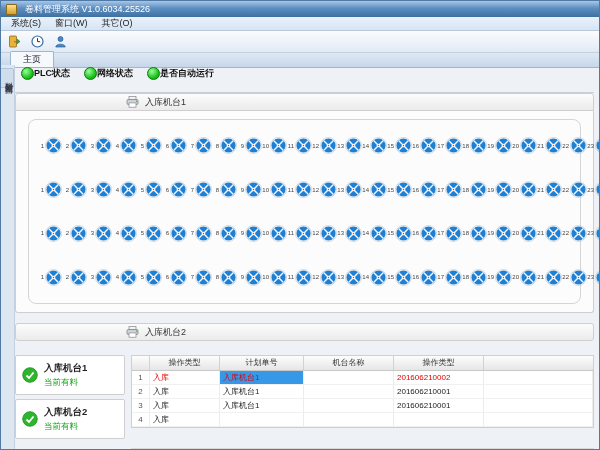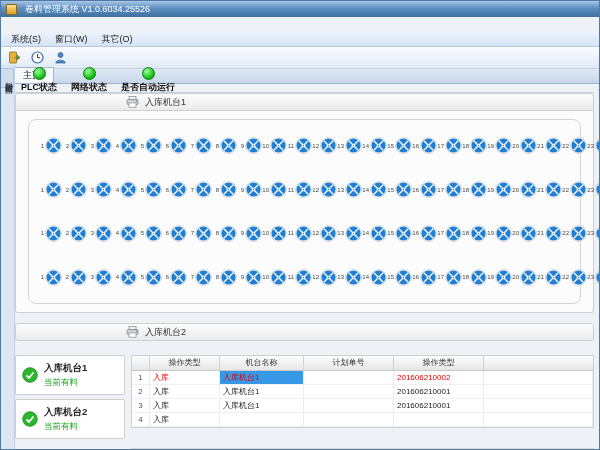--- a/index.html
+++ b/index.html
@@ -4,41 +4,41 @@
 <style>
   html,body{margin:0;padding:0;background:#fff;}
   .window{position:relative;width:600px;height:450px;overflow:hidden;box-sizing:border-box;
     font-family:"Liberation Sans",sans-serif;background:#eef1f5;border:1px solid #4f7aa6;}
   
   .titlebar{height:16px;background:linear-gradient(#a8c6e6,#5d8fc2 45%,#3e6f9f);display:flex;align-items:center;
     gap:8px;padding:0 5px;color:#fff;font-size:9px;}
   .app-icon{width:9px;height:9px;border-radius:1px;background:linear-gradient(#ffe08a,#d69f2b);border:1px solid #8a6a1a;}
   
   .menubar{height:13px;background:linear-gradient(#eaf2fb,#d5e4f4);border-bottom:1px solid #b8c8da;
-    display:flex;align-items:center;font-size:9px;color:#222;padding-left:3px;margin-top:16px;}
+    display:flex;align-items:center;font-size:9px;color:#222;padding-left:3px;}
   .menu-item{padding:0 7px;cursor:default;}
   
   .toolbar{height:21px;background:linear-gradient(#fafcfe,#e1eaf5);border-bottom:1px solid #c2d0e0;
     display:flex;align-items:center;gap:3px;padding-left:3px;}
   .tool-btn{width:20px;height:18px;display:flex;align-items:center;justify-content:center;
     background:transparent;border:1px solid transparent;border-radius:2px;padding:0;}
   
   .tabstrip{height:14px;background:linear-gradient(#dfe9f4,#c6d7ea);border-bottom:1px solid #9eb6cf;
     display:flex;align-items:flex-end;padding-left:9px;}
   .tab{background:#f6f9fc;border:1px solid #9eb6cf;border-bottom:none;border-radius:2px 2px 0 0;
     font-size:9px;padding:1px 12px 1px;color:#223;}
   
   .side-strip{position:absolute;left:0;top:64px;bottom:0;width:13px;background:#dde7f2;border-right:1px solid #c2d0e0;}
   .side-tab{margin-top:3px;width:12px;writing-mode:vertical-rl;font-size:8px;letter-spacing:1px;color:#334;
     background:#cfdded;border:1px solid #afc4da;border-left:none;padding:6px 0;text-align:center;border-radius:0 2px 2px 0;}
   
   .content{position:absolute;left:14px;top:64px;right:5px;bottom:0;display:flex;flex-direction:column;}
   .statusband{height:26px;display:flex;align-items:flex-start;gap:14px;padding:1px 0 0 6px;
     border-bottom:1px solid #c8cfd6;flex:0 0 auto;}
-  .status-item{display:flex;flex-direction:column;align-items:center;}
+  .status-item{display:flex;align-items:center;}
   .led{width:11px;height:11px;border-radius:50%;margin:1px 0 1px;
     background:radial-gradient(circle at 35% 30%,#9dff9d,#1ec41e 60%,#0d8f0d);border:1px solid #0a7a0a;}
   .status-label{font-size:9px;font-weight:bold;color:#111;white-space:nowrap;}
   
   .panel-header{height:16px;display:flex;align-items:center;gap:5px;padding-left:108px;
     background:linear-gradient(#fcfcfc,#ebebeb);border:1px solid #cfcfcf;border-radius:3px 3px 0 0;
     font-size:9px;color:#333;flex:0 0 auto;}
   .panel-header.standalone{border-radius:3px;margin-top:10px;}
   .panel-body{border:1px solid #cfcfcf;border-top:none;background:#fcfcfc;height:202px;
     border-radius:0 0 3px 3px;padding:8px 12px;box-sizing:border-box;flex:0 0 auto;}
@@ -1204,22 +1204,22 @@
               <div class="card-title">入库机台2</div>
               <div class="card-status">当前有料</div>
             </div>
           </div>
         </div>
       <div class="right-pane">
         <div class="dtable" id="dtable">
             <div class="trow thead">
               <div class="tcell num"></div>
               <div class="tcell">操作类型</div>
+              <div class="tcell">计划单号</div>
               <div class="tcell">机台名称</div>
-              <div class="tcell">计划单号</div>
               <div class="tcell">操作类型</div>
             </div>
             <div class="trow">
               <div class="tcell num">1</div>
               <div class="tcell alert">入库</div>
               <div class="tcell alert sel">入库机台1</div>
               <div class="tcell alert"></div>
               <div class="tcell alert">201606210002</div>
               <div class="tcell alert"></div>
             </div>

